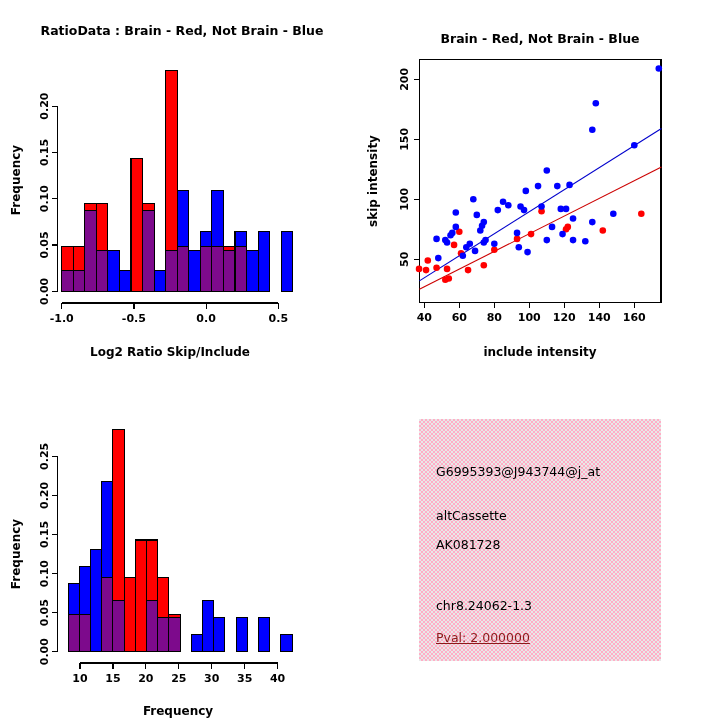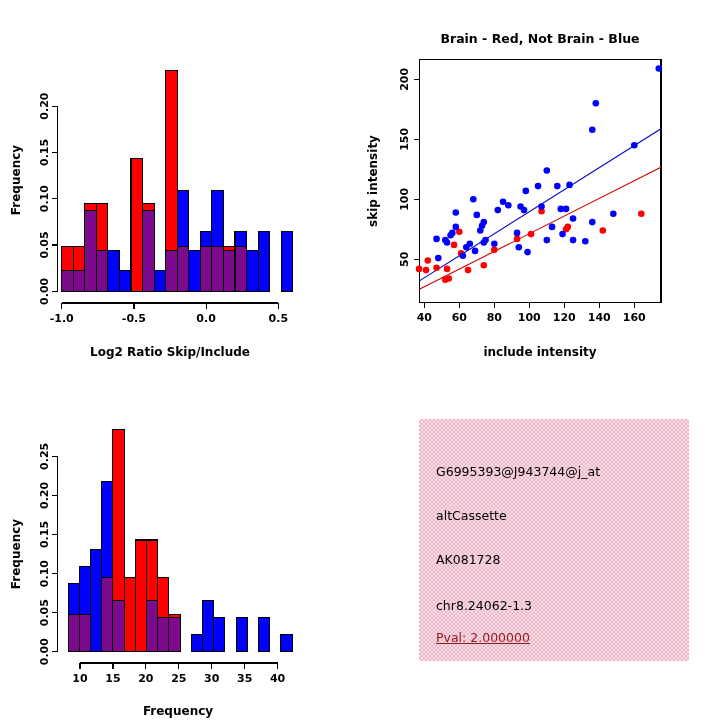--- a/index.html
+++ b/index.html
@@ -6,21 +6,21 @@
   #fig{position:relative;width:720px;height:720px;background:#ffffff;overflow:hidden;
        font-family:"DejaVu Sans",sans-serif;}
   .panel{position:absolute;width:360px;height:360px;}
   .chart-svg{position:absolute;left:0;top:0;width:360px;height:360px;}
   .title{position:absolute;transform:translate(-50%,-50%);font-size:12.5px;font-weight:700;
          color:#000;white-space:nowrap;}
   .axlabel{position:absolute;transform:translate(-50%,-50%);font-size:12px;font-weight:600;
            color:#000;white-space:nowrap;}
   .axlabel.vert{transform:translate(-50%,-50%) rotate(-90deg);}
   svg text{font-family:"DejaVu Sans",sans-serif;font-weight:600;fill:#000000;}
-  #infobox{position:absolute;left:419px;top:419px;width:270px;height:242px;
+  #infobox{position:absolute;left:419px;top:419px;width:242px;height:242px;
     background-color:#e8e8e8;
     background-image:
       linear-gradient(45deg,#ffaec6 25%,transparent 25%,transparent 75%,#ffaec6 75%),
       linear-gradient(45deg,#ffaec6 25%,transparent 25%,transparent 75%,#ffaec6 75%);
     background-size:4px 4px;background-position:0 0,2px 2px;}
   .infoline{position:absolute;left:17px;font-size:12.5px;color:#000;white-space:nowrap;}
   .infoline.pval{color:#8b1a1a;text-decoration:underline;}
 </style>
 </head>
 <body>
@@ -73,20 +73,21 @@
         <rect x="211.87600000000003" y="190.366" width="11.551999999999964" height="100.934" fill="#0000ff" stroke="#000" stroke-width="1.1" shape-rendering="crispEdges"></rect>
         <rect x="211.87600000000003" y="246.852" width="11.551999999999964" height="44.44800000000001" fill="#7d0a8c" stroke="#000" stroke-width="1.1" shape-rendering="crispEdges"></rect>
         <rect x="223.428" y="246.852" width="11.552000000000021" height="44.44800000000001" fill="#ff0000" stroke="#000" stroke-width="1.1" shape-rendering="crispEdges"></rect>
         <rect x="223.428" y="250.556" width="11.552000000000021" height="40.744" fill="#7d0a8c" stroke="#000" stroke-width="1.1" shape-rendering="crispEdges"></rect>
         <rect x="234.98000000000002" y="231.11" width="11.552000000000021" height="60.19" fill="#0000ff" stroke="#000" stroke-width="1.1" shape-rendering="crispEdges"></rect>
         <rect x="234.98000000000002" y="246.852" width="11.552000000000021" height="44.44800000000001" fill="#7d0a8c" stroke="#000" stroke-width="1.1" shape-rendering="crispEdges"></rect>
         <rect x="246.53200000000004" y="250.556" width="11.551999999999964" height="40.744" fill="#0000ff" stroke="#000" stroke-width="1.1" shape-rendering="crispEdges"></rect>
         <rect x="258.084" y="231.11" width="11.552000000000021" height="60.19" fill="#0000ff" stroke="#000" stroke-width="1.1" shape-rendering="crispEdges"></rect>
         <rect x="281.188" y="231.11" width="11.552000000000021" height="60.19" fill="#0000ff" stroke="#000" stroke-width="1.1" shape-rendering="crispEdges"></rect>
       </svg>
+    <div class="title" style="left:182px;top:30px">RatioData : Brain - Red, Not Brain - Blue</div>
     <div class="axlabel" style="left:170px;top:352px">Log2 Ratio Skip/Include</div>
     <div class="axlabel vert" style="left:16px;top:180px">Frequency</div>
   </section>
 
   <section class="panel" style="left:360px;top:0">
     <svg id="svg-scatter" class="chart-svg" viewBox="0 0 360 360">
         <rect x="59.3" y="59.3" width="241.7" height="243.4" fill="none" stroke="#000" stroke-width="1.2" shape-rendering="crispEdges"></rect>
         <line x1="64.3" y1="302.7" x2="64.3" y2="308.2" stroke="#000000" stroke-width="1.2" shape-rendering="crispEdges"></line>
         <text x="64.3" y="320.7" font-size="11" text-anchor="middle">40</text>
         <line x1="99.3" y1="302.7" x2="99.3" y2="308.2" stroke="#000000" stroke-width="1.2" shape-rendering="crispEdges"></line>
@@ -239,18 +240,18 @@
         <rect x="258.4806" y="257.3228" width="11.19620000000009" height="34.377200000000016" fill="#0000ff" stroke="#000" stroke-width="1.1" shape-rendering="crispEdges"></rect>
         <rect x="280.87300000000005" y="274.5114" width="11.196199999999976" height="17.188600000000008" fill="#0000ff" stroke="#000" stroke-width="1.1" shape-rendering="crispEdges"></rect>
       </svg>
     <div class="axlabel" style="left:178px;top:351px">Frequency</div>
     <div class="axlabel vert" style="left:16px;top:194px">Frequency</div>
   </section>
 
   <div id="infobox">
     <div class="infoline" style="top:45px">G6995393@J943744@j_at</div>
     <div class="infoline" style="top:89px">altCassette</div>
-    <div class="infoline" style="top:133px">AK081728</div>
+    <div class="infoline" style="top:118px">AK081728</div>
     <div class="infoline" style="top:179px">chr8.24062-1.3</div>
     <div class="infoline pval" style="top:211px">Pval: 2.000000</div>
   </div>
 
 </div>
 
 </body></html>

